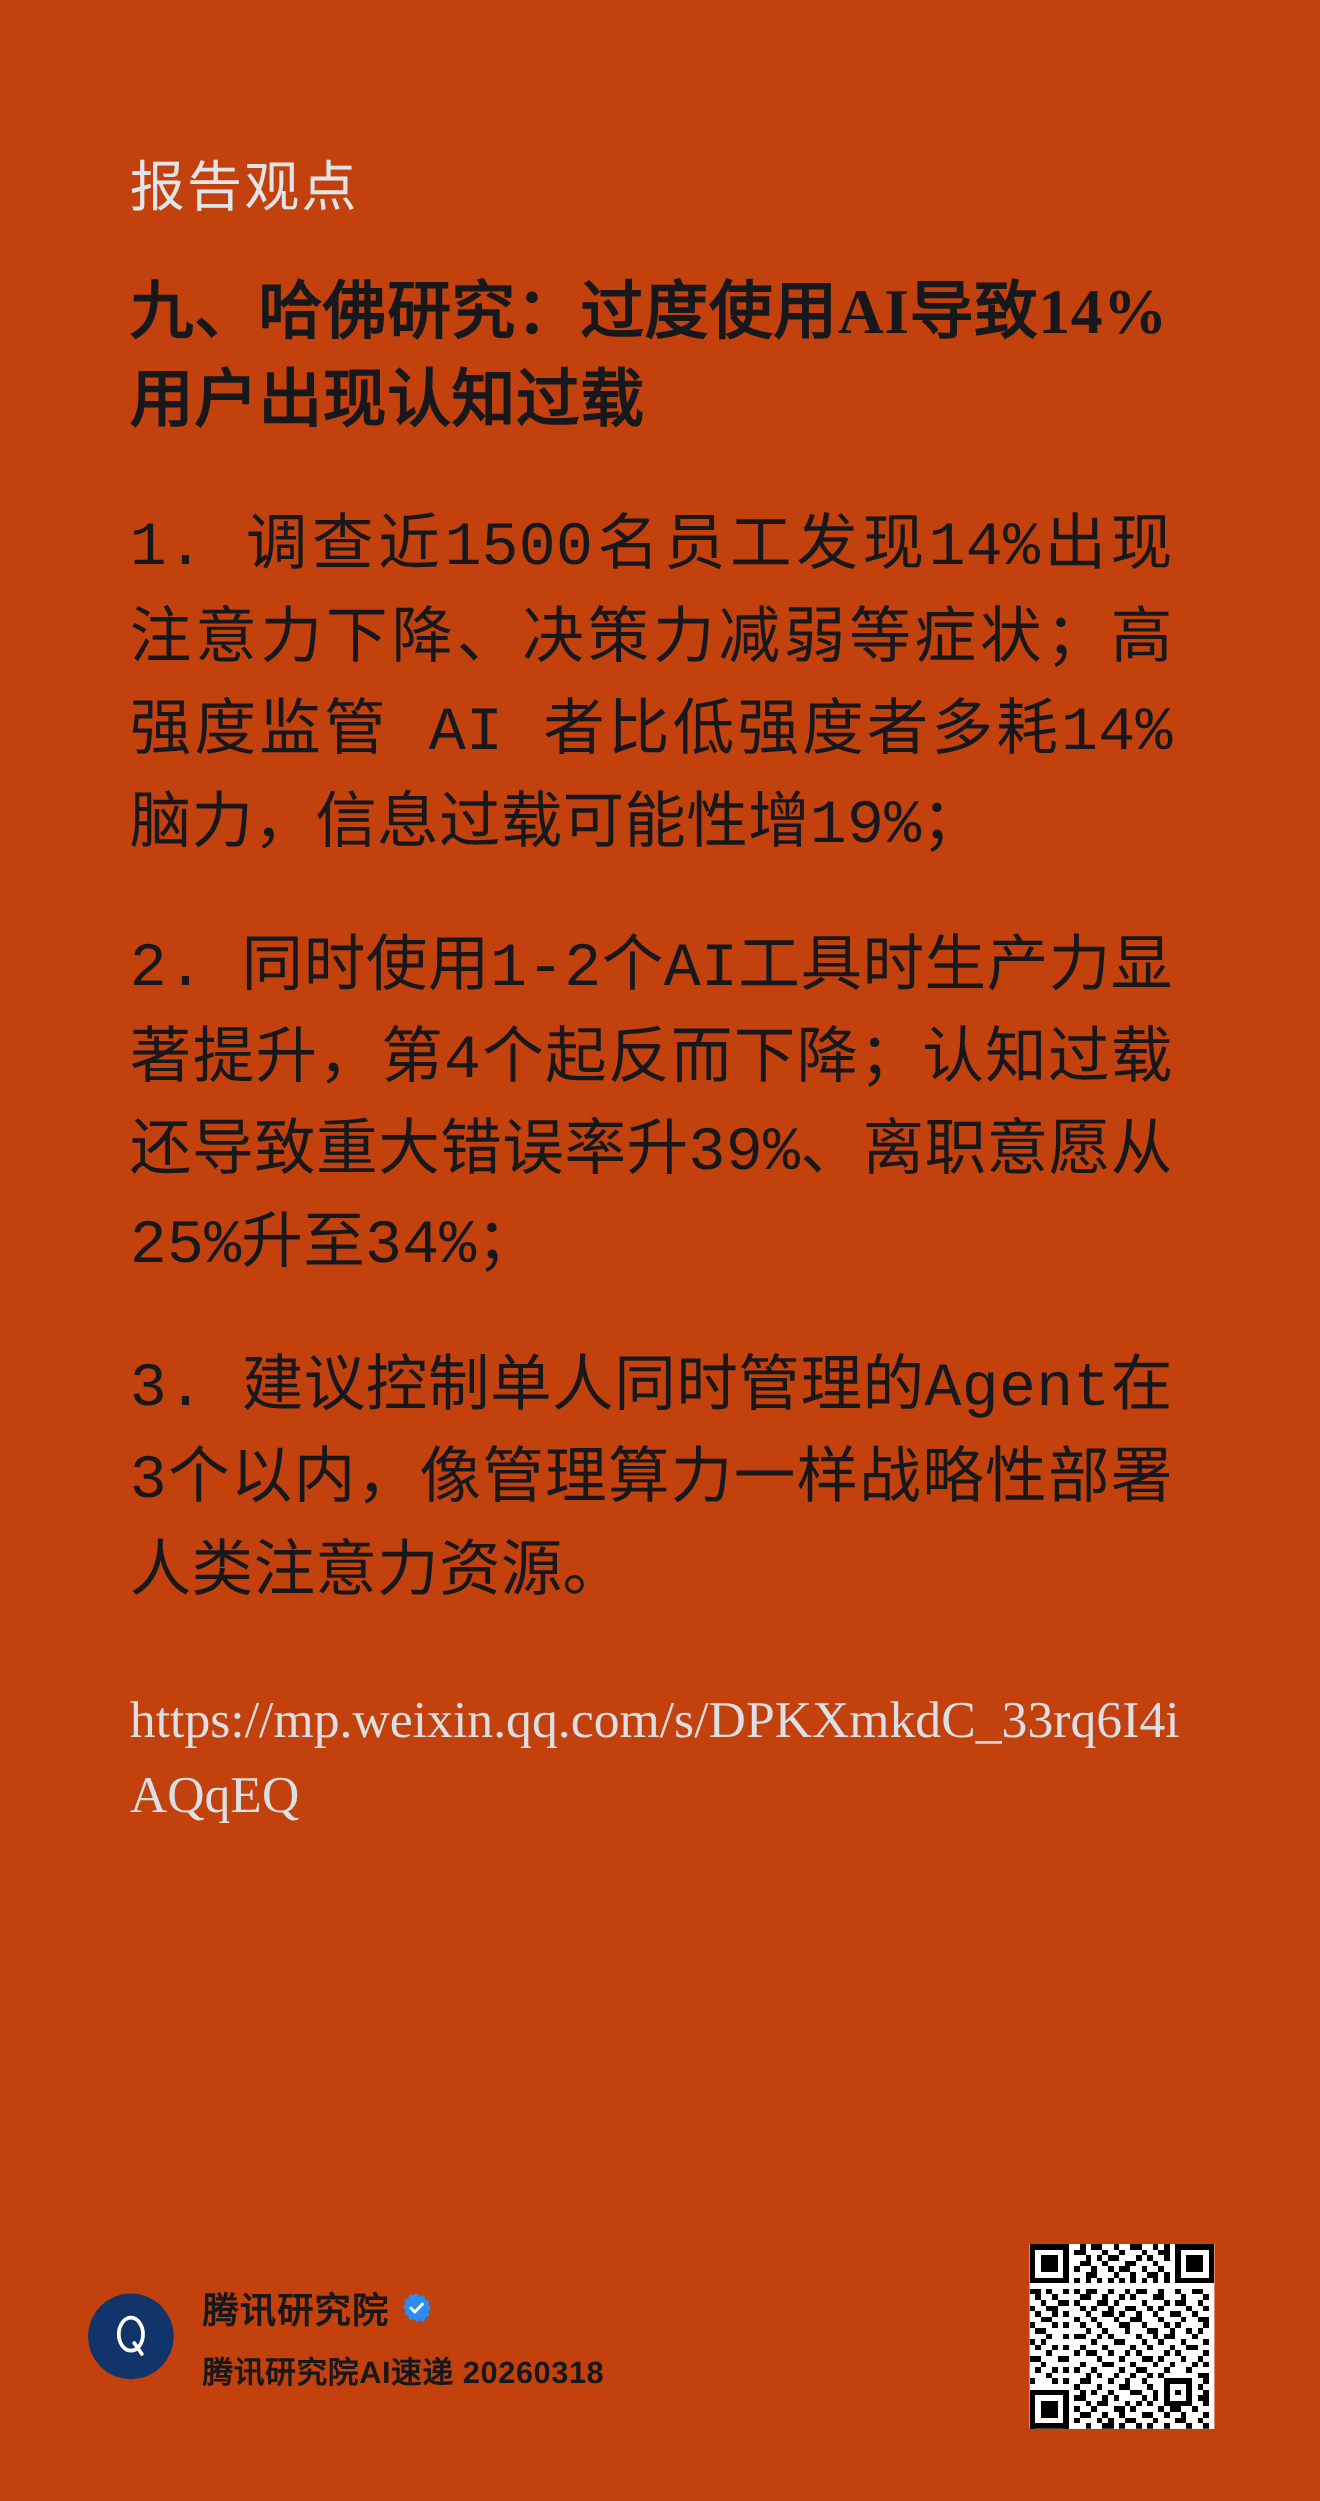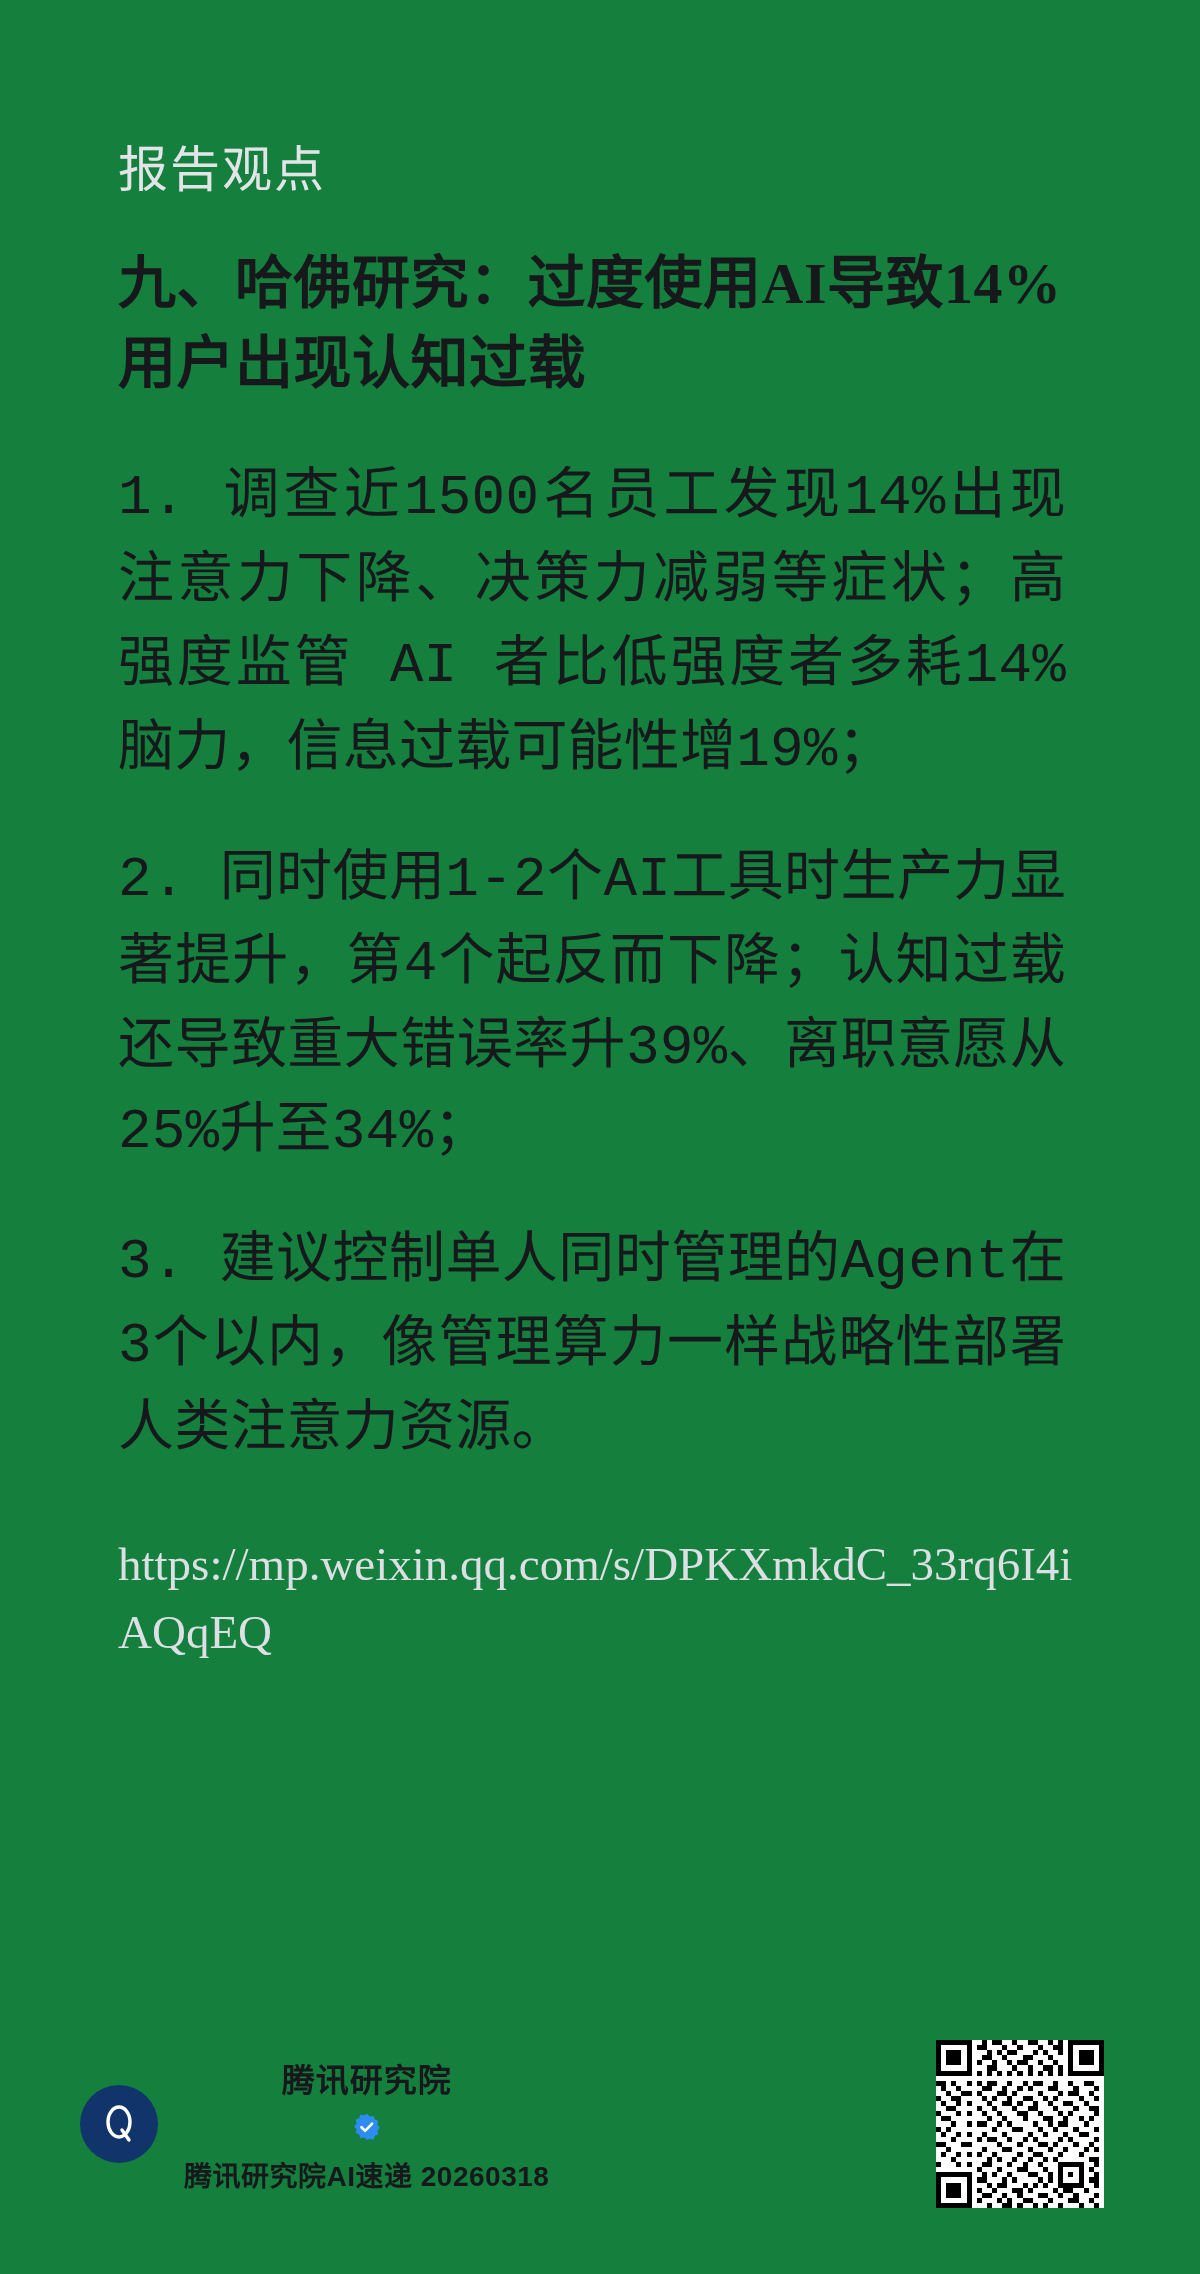--- a/index.html
+++ b/index.html
@@ -10,21 +10,21 @@
   body {
     width: 1200px;
     height: 2274px;
     font-family: "Liberation Serif", "DejaVu Serif", serif;
     -webkit-font-smoothing: antialiased;
   }
   .page {
     position: relative;
     width: 1200px;
     height: 2274px;
-    background: #15803d;
+    background: #c2410c;
     box-sizing: border-box;
     overflow: hidden;
     display: flex;
     flex-direction: column;
   }
   .content {
     flex: 1 1 auto;
     padding: 140px 118px 0 118px;
     box-sizing: border-box;
   }
@@ -89,21 +89,20 @@
   .brand-text {
     display: flex;
     flex-direction: column;
     justify-content: center;
     gap: 12px;
   }
   .brand-row {
     display: flex;
     align-items: center;
     gap: 10px;
-    flex-direction: column;
   }
   .brand-name {
     font-size: 33px;
     color: #16181c;
     font-family: "Liberation Sans", sans-serif;
     font-weight: 700;
     letter-spacing: 1px;
   }
   .verified {
     width: 30px;

